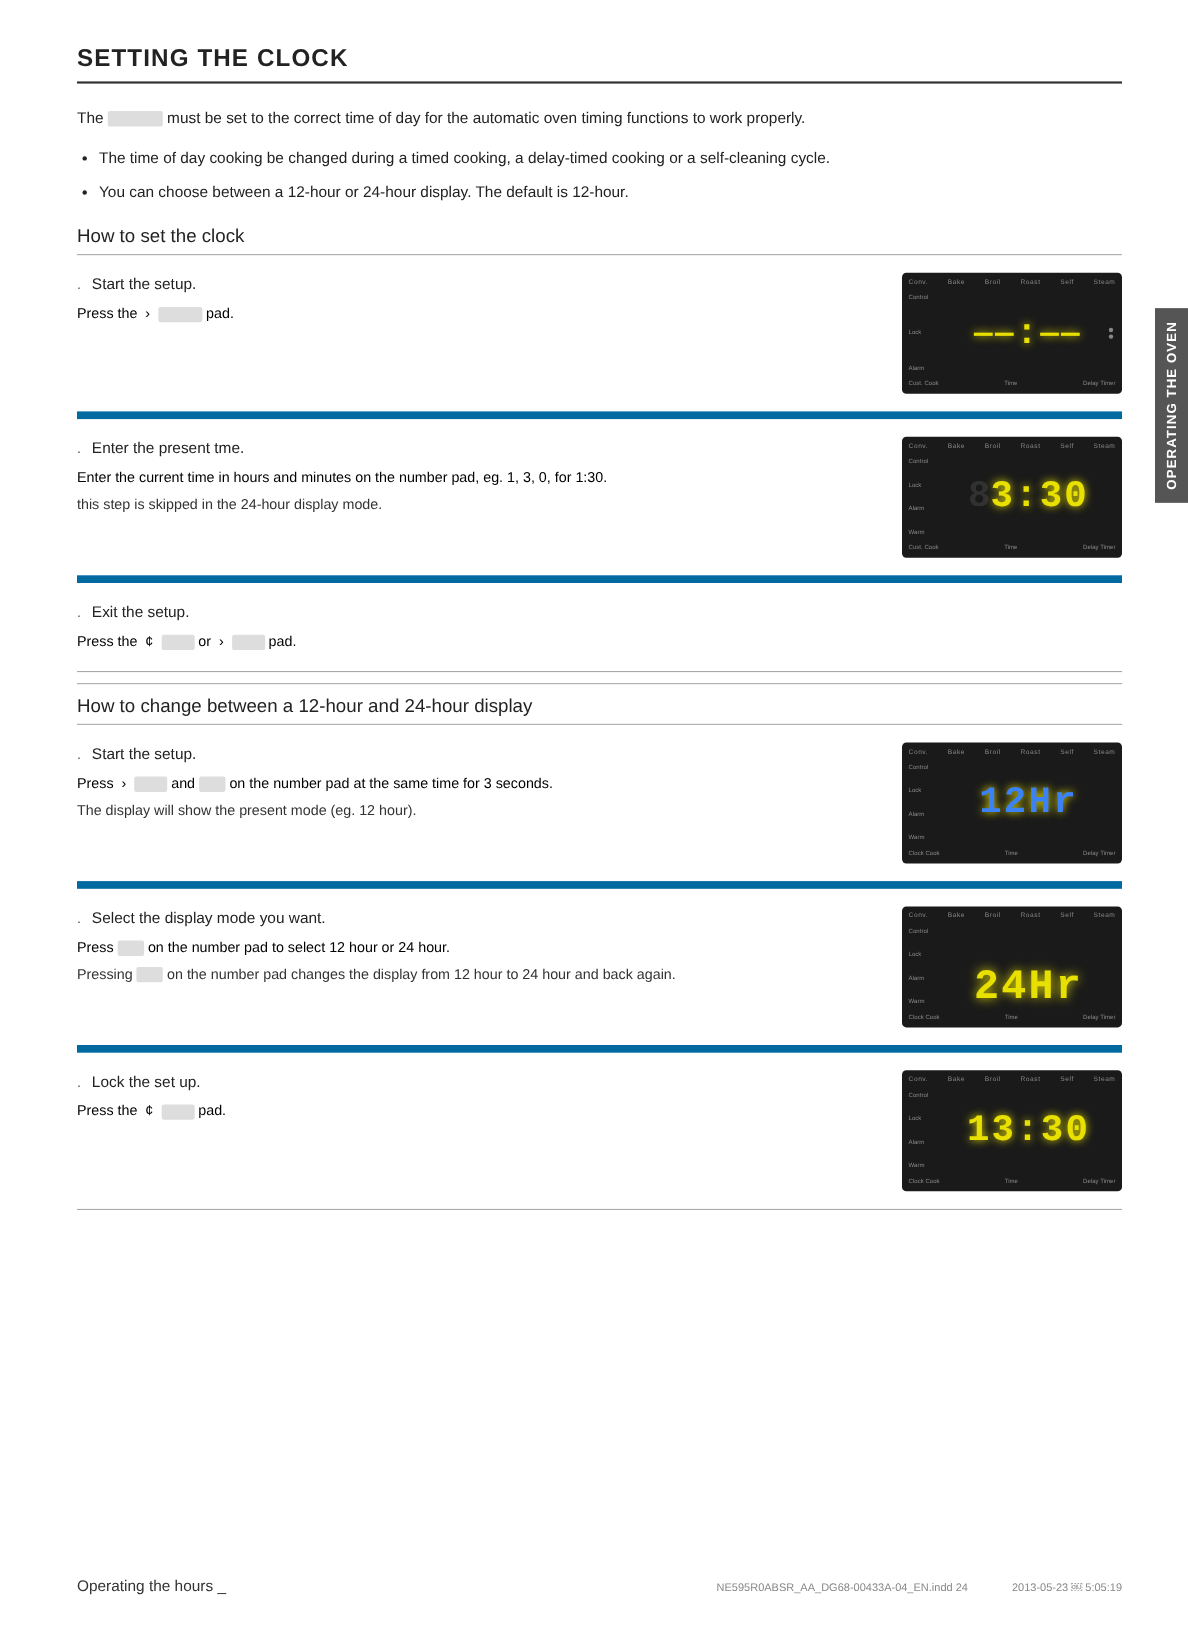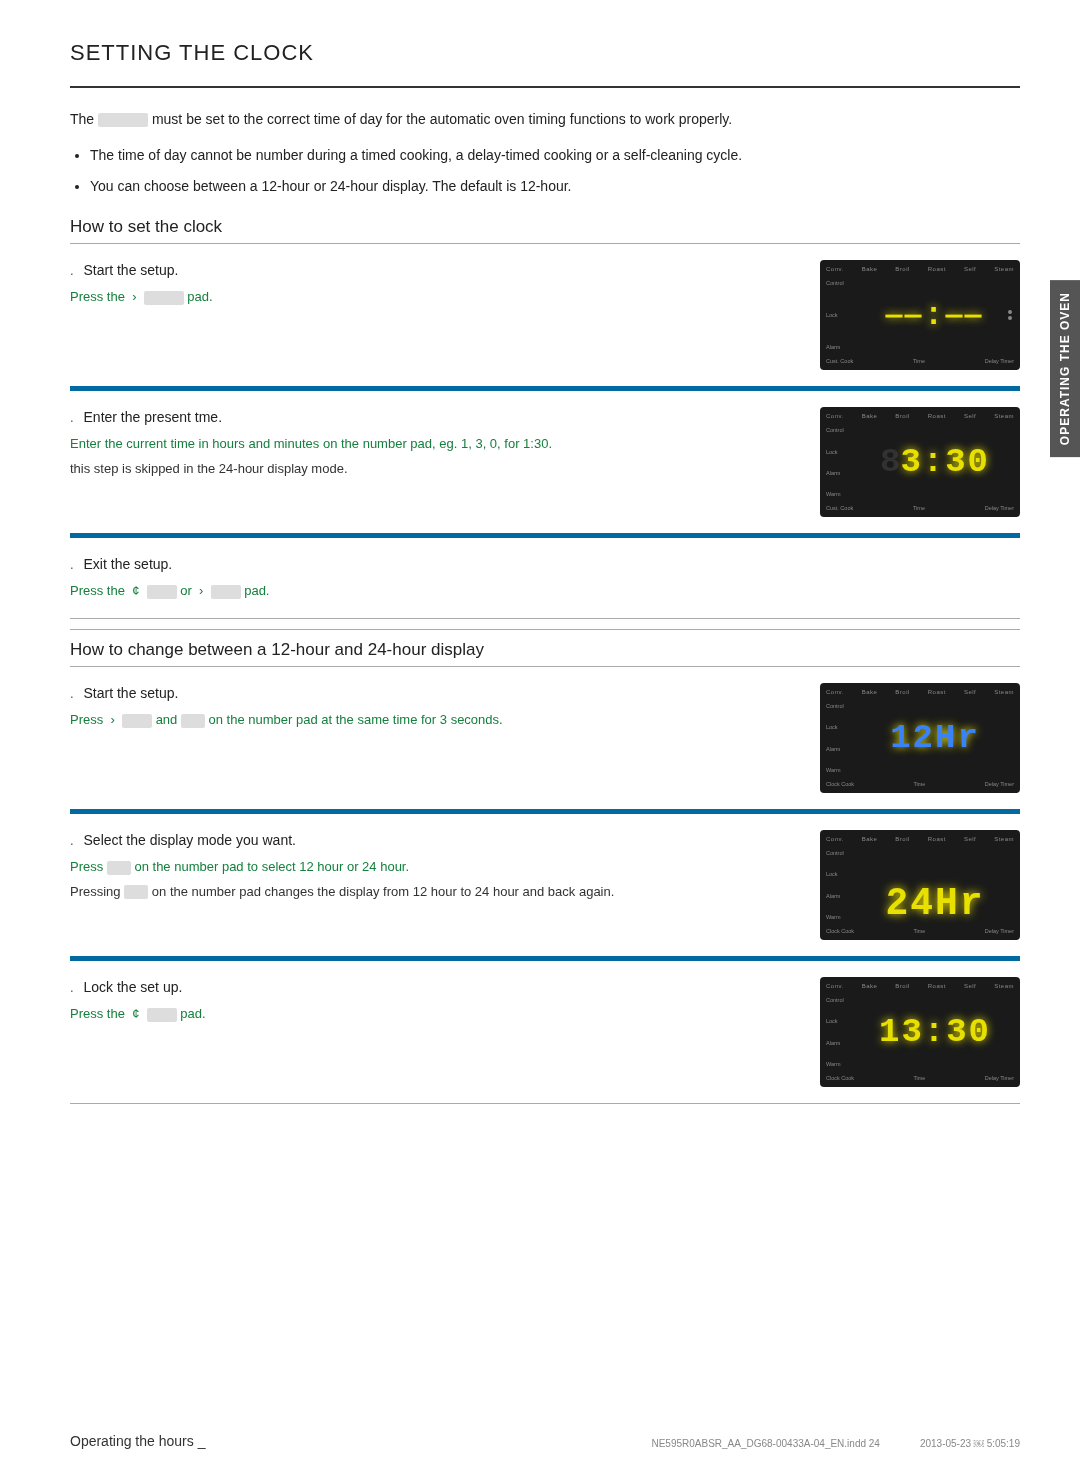--- a/index.html
+++ b/index.html
@@ -33,25 +33,25 @@
       padding: 12px 8px;
       font-size: 12px;
       font-weight: bold;
       letter-spacing: 1px;
       text-transform: uppercase;
     }
 
     
     .page-title {
       font-size: 22px;
-      font-weight: normal;
+      font-weight: bold;
       letter-spacing: 1px;
       text-transform: uppercase;
       border-bottom: 2px solid #333;
-      padding-bottom: 20px;
+      padding-bottom: 8px;
       margin-bottom: 20px;
     }
 
     
     .intro-para {
       margin-bottom: 14px;
       line-height: 1.6;
       max-width: 820px;
     }
 
@@ -78,21 +78,21 @@
     }
 
     
     .steps-container {
       border-bottom: 1px solid #aaa;
       padding: 0;
     }
 
     .step-row {
       display: flex;
-      border-bottom: 5px solid #0369a1;
+      border-bottom: 7px solid #0369a1;
       padding: 16px 0;
       align-items: flex-start;
     }
 
     .step-row:last-child {
       border-bottom: none;
     }
 
     .step-content {
       flex: 1;
@@ -106,21 +106,21 @@
     }
 
     .step-title {
       font-size: 14px;
       margin-bottom: 6px;
       line-height: 1.5;
     }
 
     .step-desc {
       font-size: 13px;
-      color: #15803d;
+      color: #000000;
       line-height: 1.6;
       margin-top: 4px;
     }
 
     .step-note {
       font-size: 13px;
       color: #333;
       margin-top: 4px;
       line-height: 1.5;
     }
@@ -248,21 +248,21 @@
 
   <div class="side-tab">OPERATING THE OVEN</div>
 
   <h1 class="page-title">SETTING THE CLOCK</h1>
 
   <p class="intro-para">
     The <span style="display:inline-block;width:50px;height:14px;background:#ddd;vertical-align:middle;border-radius:2px;"></span> must be set to the correct time of day for the automatic oven timing functions to work properly.
   </p>
 
   <ul class="bullet-list">
-    <li>The time of day cannot be number during a timed cooking, a delay-timed cooking or a self-cleaning cycle.</li>
+    <li>The time of day cooking be changed during a timed cooking, a delay-timed cooking or a self-cleaning cycle.</li>
     <li>You can choose between a 12-hour or 24-hour display. The default is 12-hour.</li>
   </ul>
 
   <div class="section-block">
     <h2 class="section-heading">How to set the clock</h2>
 
     <div class="steps-container">
 
       <div class="step-row">
         <div class="step-content">
@@ -371,20 +371,23 @@
 
       <div class="step-row">
         <div class="step-content">
           <div class="step-title">
             <span class="step-number">.</span>
             <span>Start the setup.</span>
           </div>
           <div class="step-desc">
             Press &nbsp;›&nbsp; <span style="display:inline-block;width:30px;height:14px;background:#ddd;vertical-align:middle;border-radius:2px;"></span> and <span style="display:inline-block;width:24px;height:14px;background:#ddd;vertical-align:middle;border-radius:2px;"></span> on the number pad at the same time for 3 seconds.
           </div>
+          <div class="step-note">
+            The display will show the present mode (eg. 12 hour).
+          </div>
         </div>
 
         <div class="display-panel">
           <div class="display-top-labels">
             <span>Conv.</span>
               <span>Bake</span>
               <span>Broil</span>
               <span>Roast</span>
               <span>Self</span>
               <span>Steam</span>

